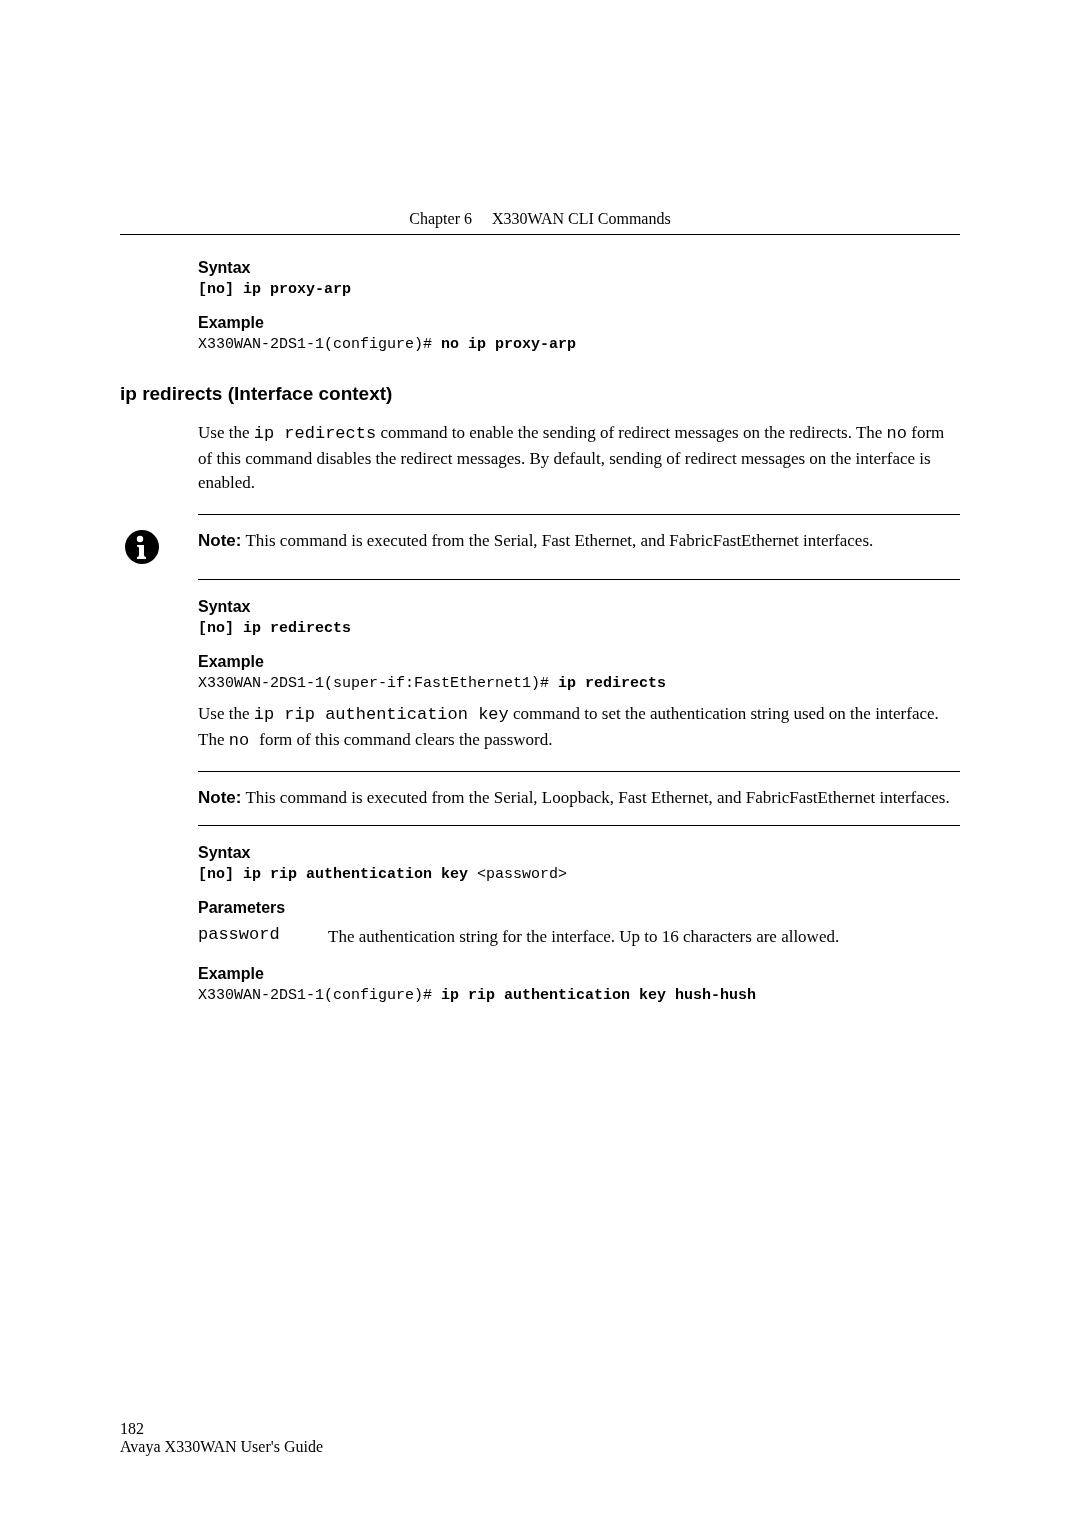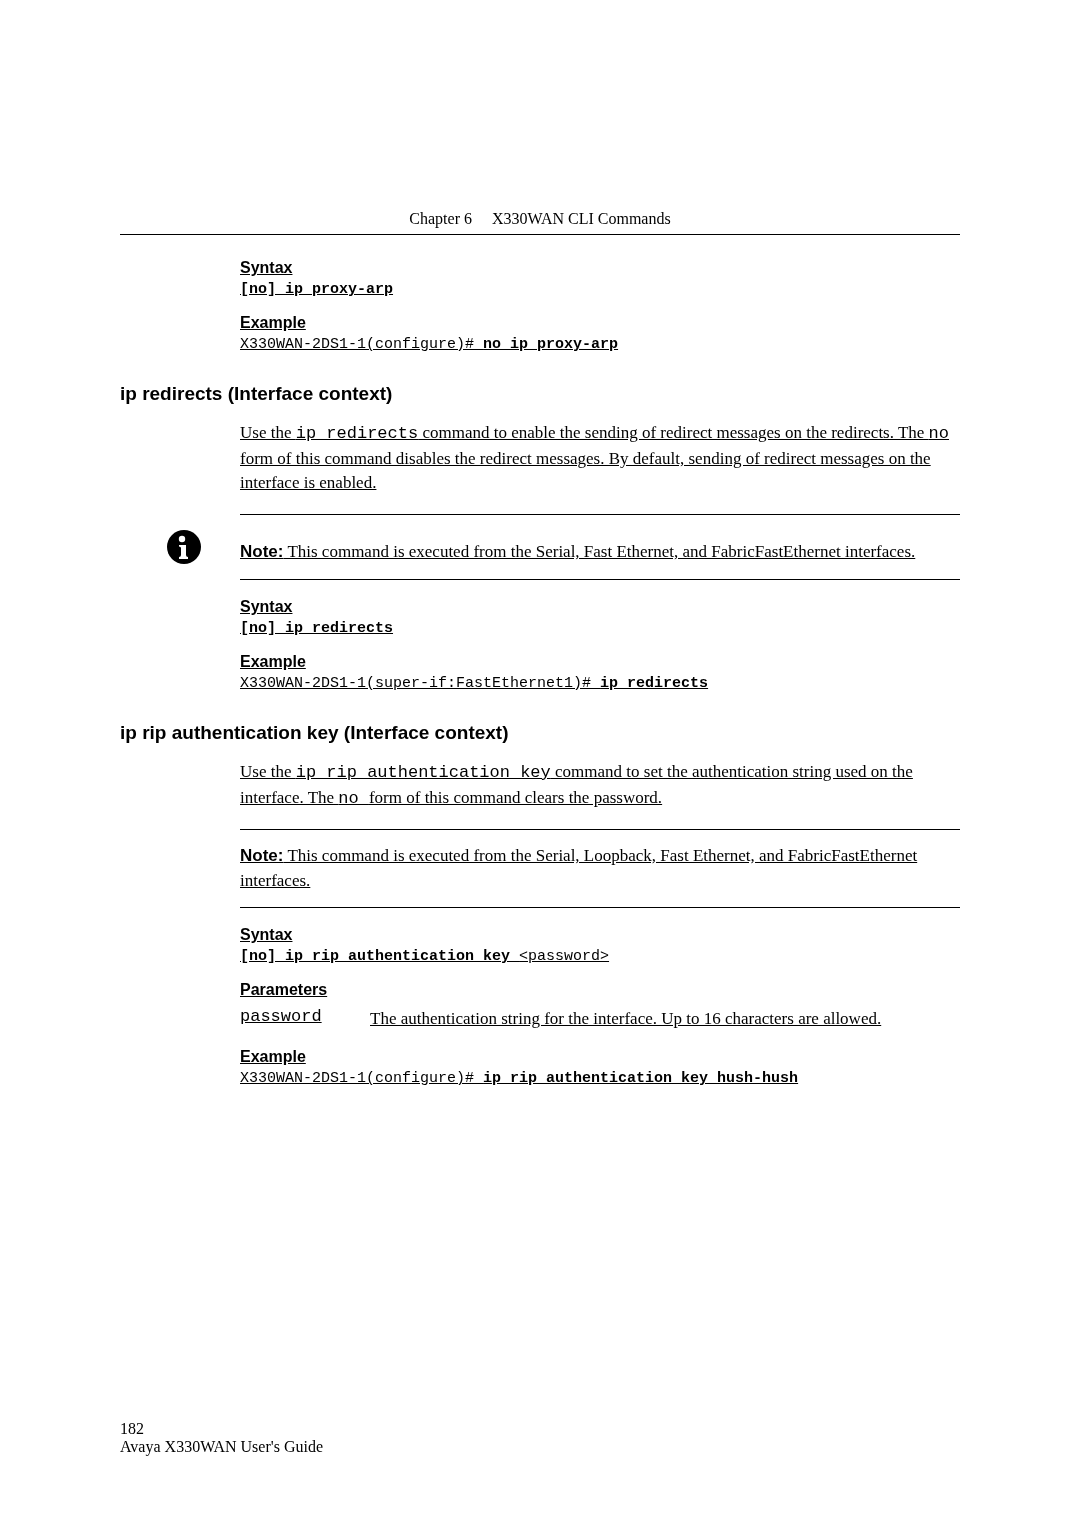--- a/index.html
+++ b/index.html
@@ -18,22 +18,21 @@
       font-size: 16px;
       margin-bottom: 6px;
       text-align: center;
     }
     .header-rule {
       border: none;
       border-top: 1.5px solid #000;
       margin-bottom: 24px;
     }
     .content-indent {
-      margin-left: 120px;
-      text-decoration: underline;
+      margin-left: 78px;
     }
     .section-heading {
       font-family: Arial, Helvetica, sans-serif;
       font-weight: bold;
       font-size: 16px;
       margin-top: 16px;
       margin-bottom: 4px;
     }
     .code-line {
       font-family: 'Courier New', monospace;
@@ -60,21 +59,21 @@
     }
     .note-block {
       border-top: 1.5px solid #000;
       border-bottom: 1.5px solid #000;
       padding: 14px 0;
       margin: 18px 0 18px 0;
       position: relative;
     }
     .note-row {
       display: flex;
-      align-items: flex-end;
+      align-items: flex-start;
     }
     .note-icon {
       width: 36px;
       height: 36px;
       margin-left: -74px;
       margin-right: 38px;
       flex-shrink: 0;
     }
     .note-text {
       font-size: 17px;
@@ -145,21 +144,20 @@
       </div>
     </div>
 
     <div class="section-heading">Syntax</div>
     <div class="code-line code-bold">[no] ip redirects</div>
 
     <div class="section-heading">Example</div>
     <div class="code-line"><span>X330WAN-2DS1-1(super-if:FastEthernet1)# </span><span class="code-bold">ip redirects</span></div>
   </div>
 
-  <div class="subsection-title">ip rip authentication key (Interface context)</div>
 
   <div class="content-indent">
     <div class="body-text"><span>Use the </span><span class="inline-code">ip rip authentication key</span><span> command to set the authentication string used on the interface. The </span><span class="inline-code"> no </span><span> form of this command clears the password.</span></div>
 
     <div class="note-block">
       <div class="note-text"><span class="note-label">Note:</span><span>  This command is executed from the Serial, Loopback, Fast Ethernet, and FabricFastEthernet interfaces.</span></div>
     </div>
 
     <div class="section-heading">Syntax</div>
     <div class="code-line"><span class="code-bold">[no] ip rip authentication key </span><span>&lt;password&gt;</span></div>

